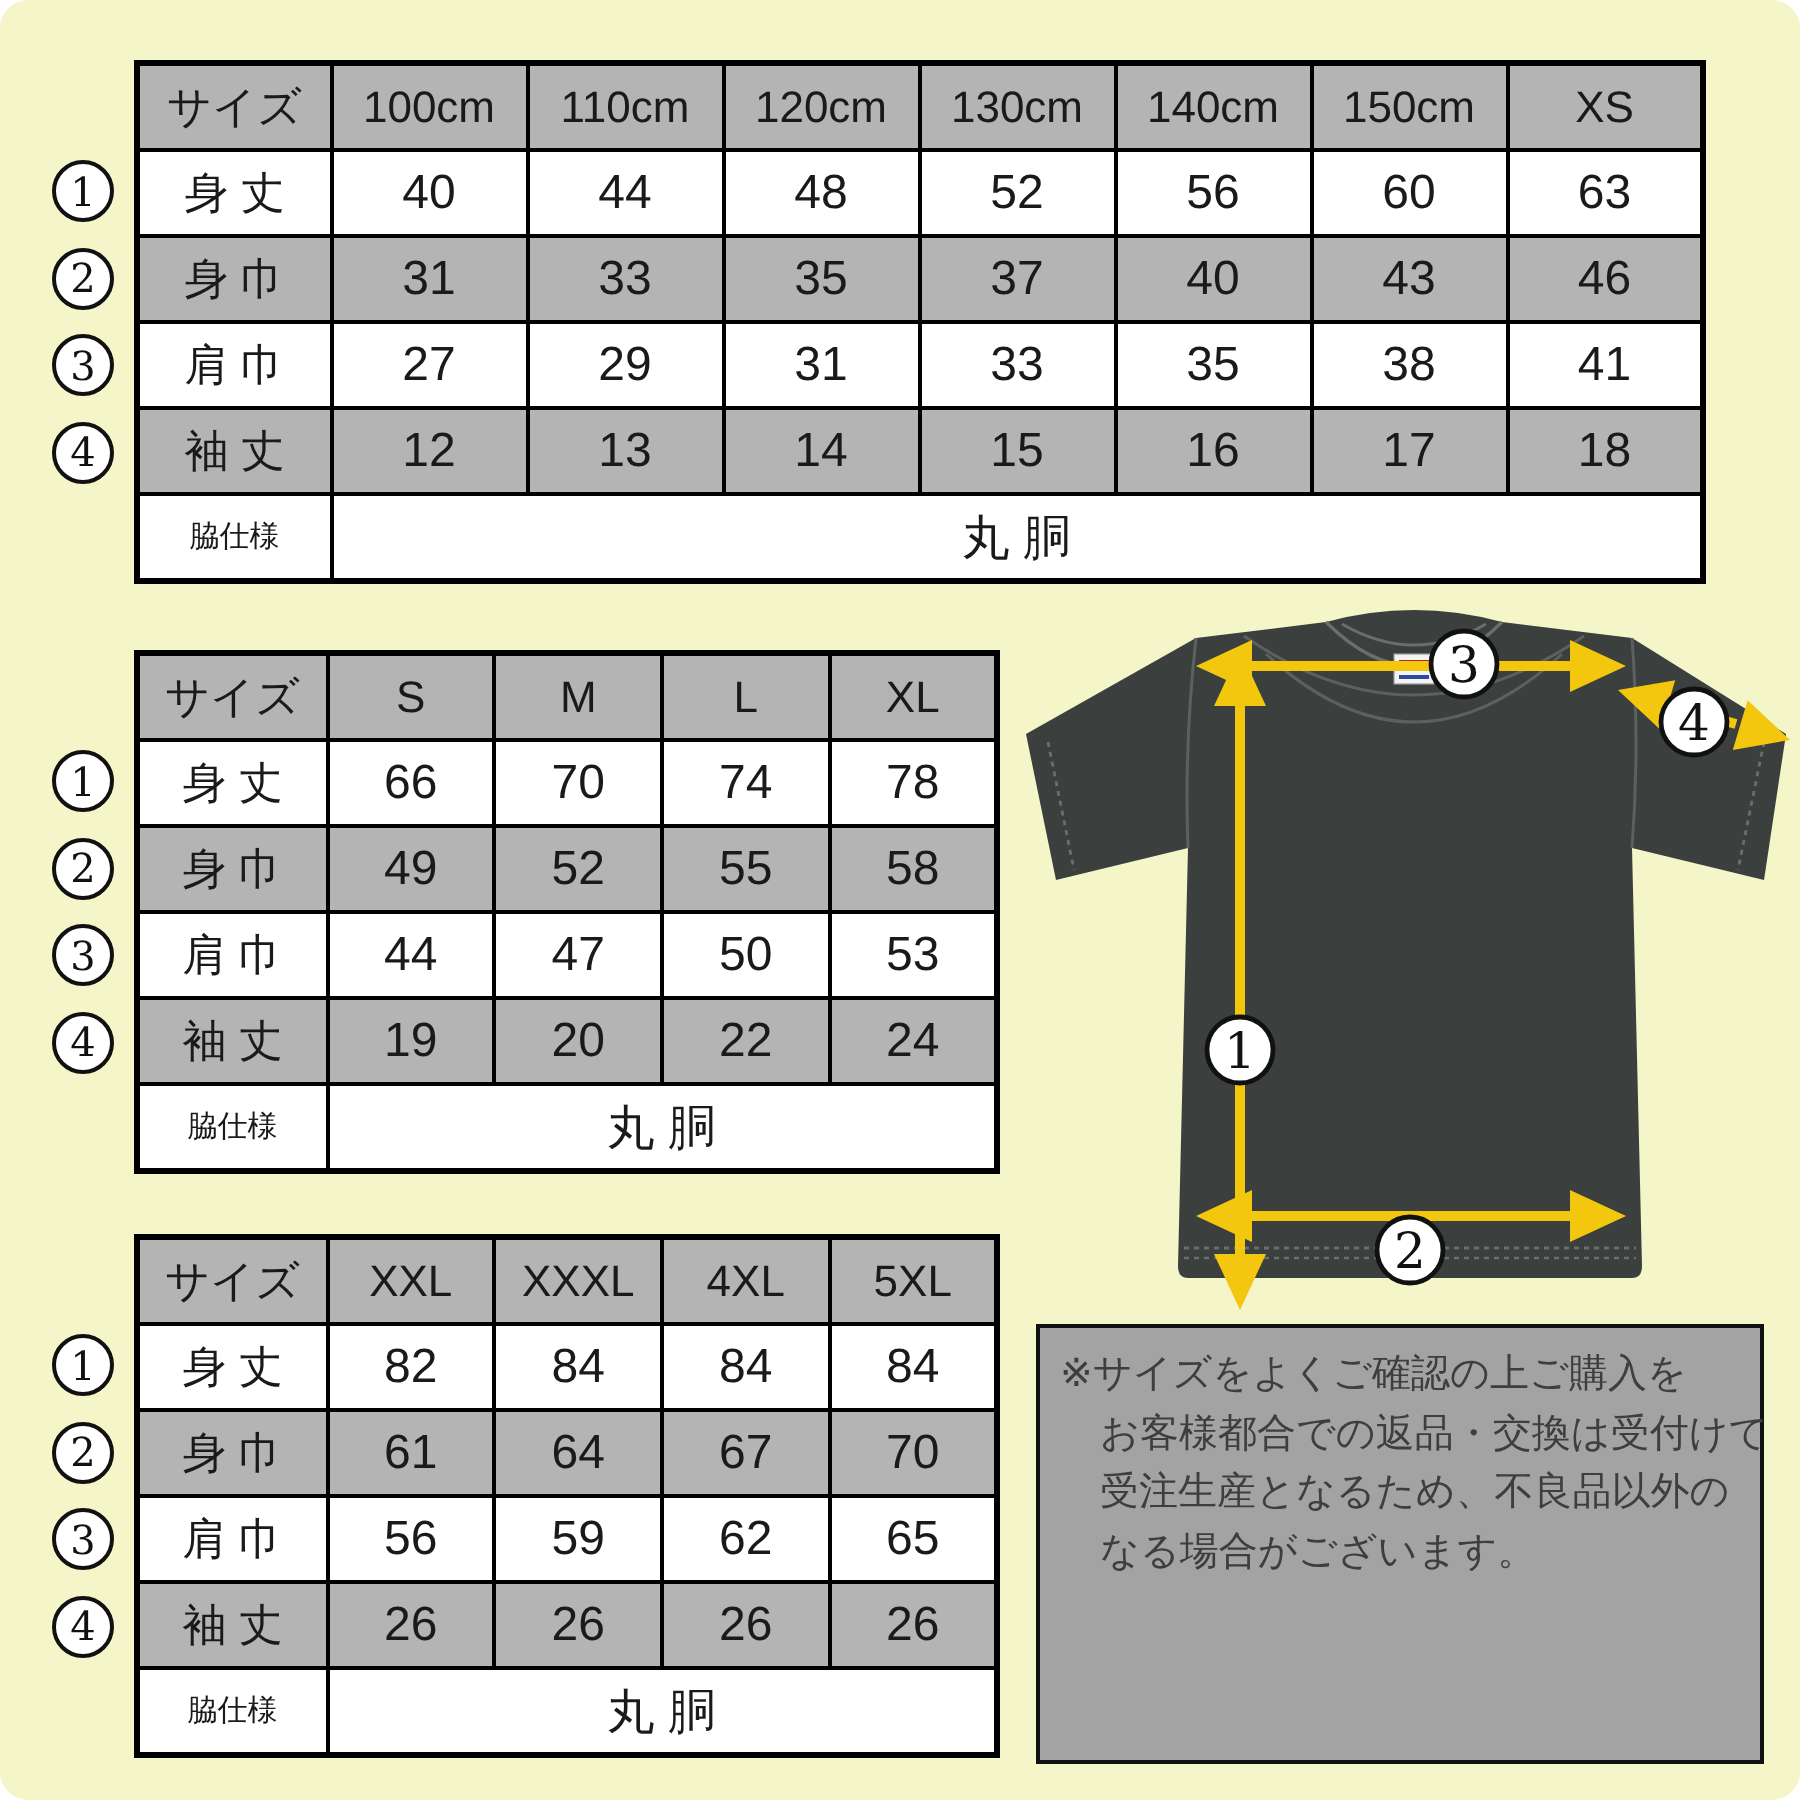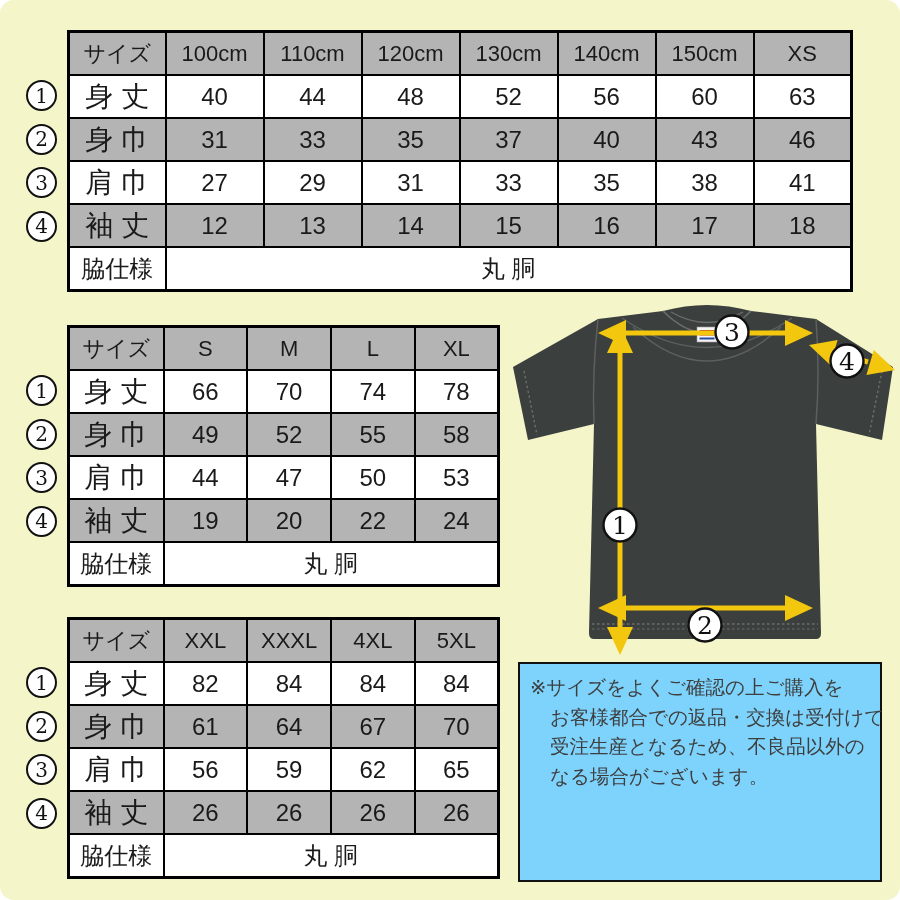--- a/index.html
+++ b/index.html
@@ -17,39 +17,39 @@
     border-collapse:collapse; table-layout:fixed; width:100%;
     border:3px solid #000; background:#fff;padding-left:12px;
   }
   .size-table th, .size-table td {
     border:2px solid #000; height:41px; padding:0;
     text-align:center; vertical-align:middle;
     font-weight:normal; font-size:24px; color:#1a1a1a;
     overflow:hidden; white-space:nowrap;
   }
   .size-table th { background:#b4b4b4; font-size:22px; }
-  .size-table td.lab { font-size:28px; }
-  .size-table td.foot { font-size:24px; }
+  .size-table td.lab { font-size:22px; }
+  .size-table td.foot { font-size:15px; }
   .size-table tbody tr:nth-child(even) td { background:#b4b4b4; }
   .size-table tbody tr:nth-child(odd)  td { background:#ffffff; }
 
   .badge {
     position:absolute; left:-41px; width:31px; height:31px; box-sizing:border-box;
     border:2px solid #111; border-radius:50%; background:#fff;
     display:flex; align-items:center; justify-content:center;
     font:20px "DejaVu Serif", serif; color:#111;
   }
 
   .diagram { position:absolute; left:503px; top:303px; width:397px; height:357px; }
   .diagram svg { display:block; }
   .marker-num { font:25px "DejaVu Serif", serif; fill:#111; }
 
   .note-box {
     position:absolute; left:518px; top:662px; width:364px; height:220px;
-    box-sizing:border-box; background:#7dd3fc; border:2px solid #111;
+    box-sizing:border-box; background:#a3a3a3; border:2px solid #111;
     padding:9px 6px 0 10px;
   }
   .note-line {
     font-size:19.5px; line-height:29.5px; color:#3e3e3e;
     padding-left:20px; white-space:nowrap;
   }
   .note-line.first { padding-left:0; }
 </style>
 </head>
 <body>

